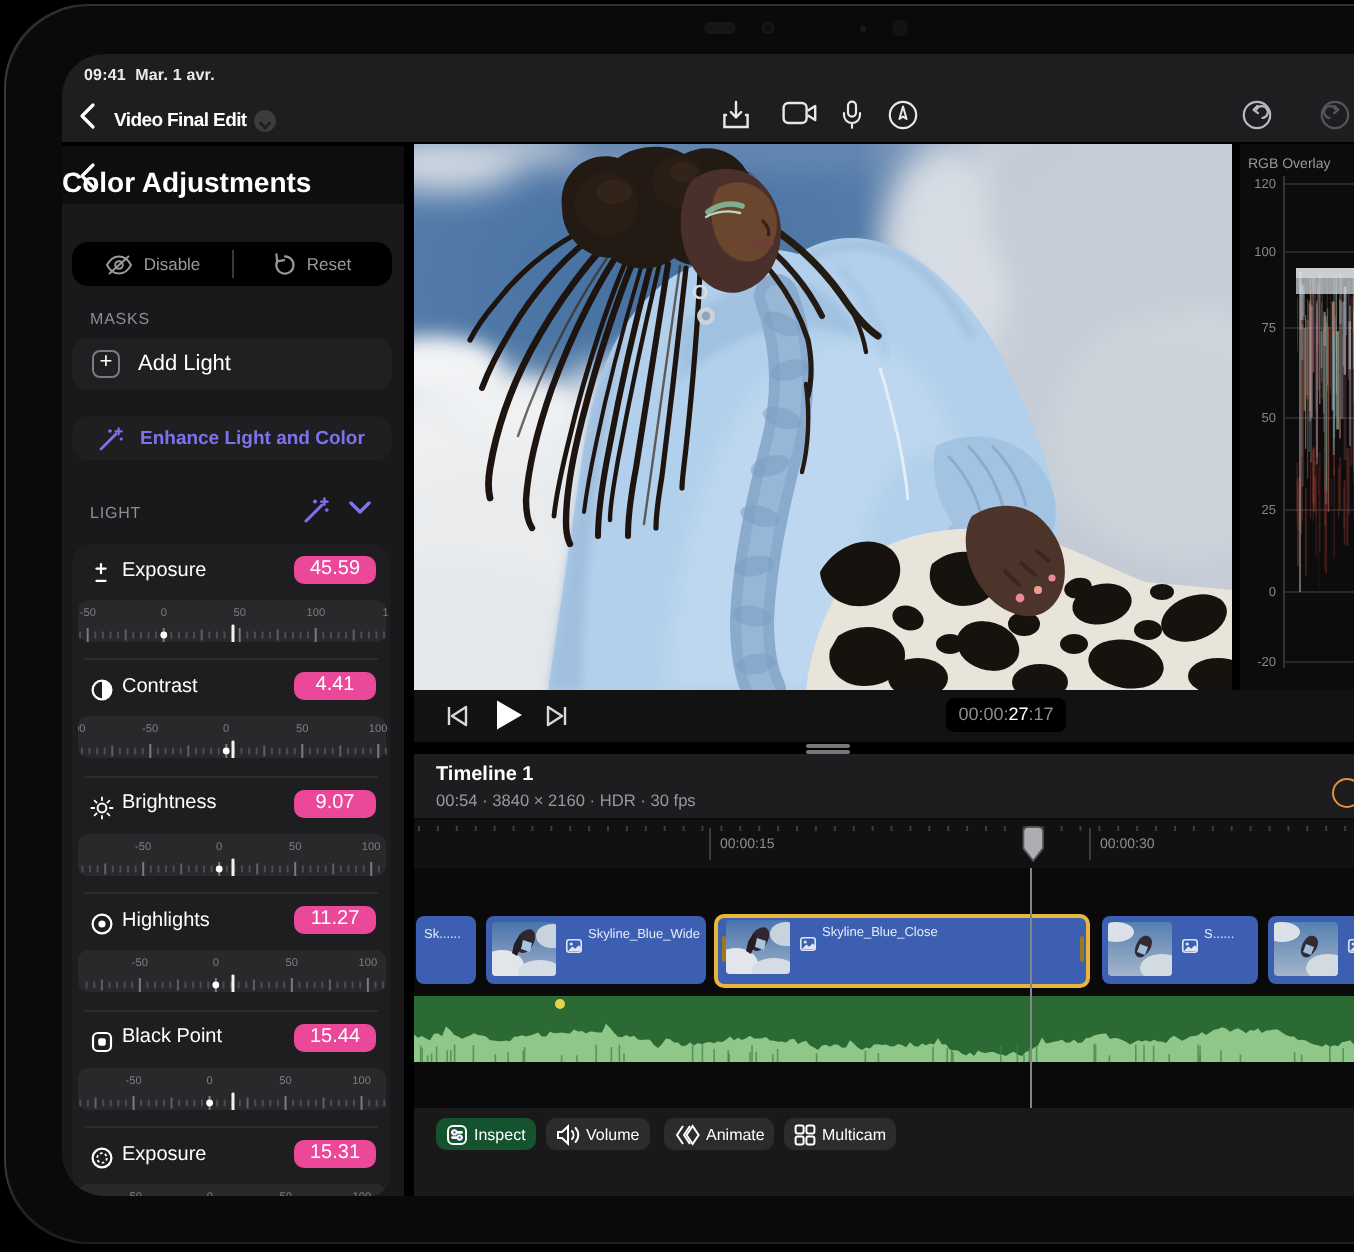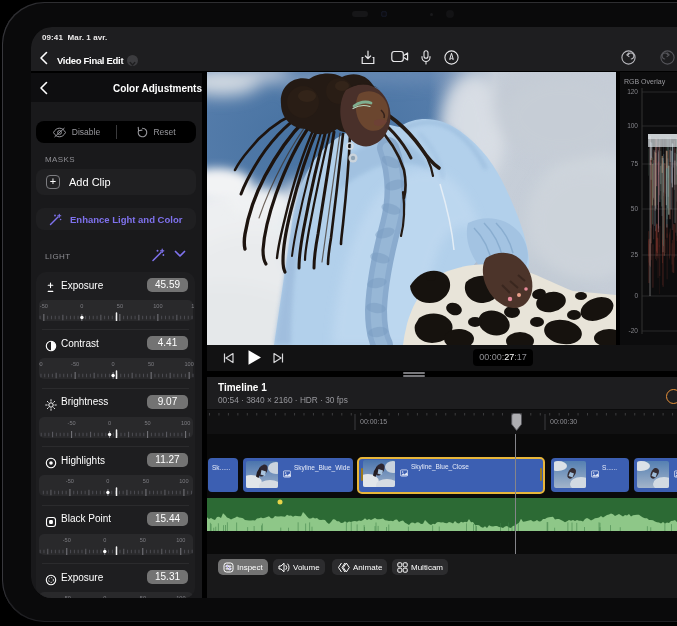--- a/index.html
+++ b/index.html
@@ -14,41 +14,41 @@
 #topchrome { position:absolute; left:0; top:0; width:670px; height:45px; background:#1e1e20;
   border-bottom:1px solid #000; }
 #status { position:absolute; left:11px; top:6px; font-size:8px; font-weight:bold; color:#eceaea; letter-spacing:.1px;text-align:center;}
 #backchev { position:absolute; left:8px; top:24px; }
 #title { position:absolute; left:26px; top:27.5px; font-size:9.5px; font-weight:bold; color:#fff; letter-spacing:-0.3px; }
 #titlebadge { position:absolute; left:96px; top:28px; width:11px; height:11px; border-radius:6px; background:#3c3c3f; }
 .ticon { position:absolute; top:23px; }
 
 #lpanel { position:absolute; left:0; top:46px; width:171px; height:525px; background:#19191b; }
 #lphead { position:absolute; left:0; top:0; width:171px; height:29px; background:#0e0e10; }
-#lptitle { position:absolute; left:0; top:9.5px; width:171px; text-align:right; font-size:10px; font-weight:bold; color:#fff; }
+#lptitle { position:absolute; left:0; top:9.5px; width:171px; text-align:left; font-size:14px; font-weight:bold; color:#fff; }
 .pill { position:absolute; left:5px; width:160px; border-radius:8px; background:#000000; }
 #disreset { top:48px; height:22px; }
 #disreset .half { position:absolute; top:0; height:22px; display:flex; align-items:center; justify-content:center; gap:5px;
    color:#98989d; font-size:8.5px; }
 #disdiv { position:absolute; left:80px; top:4px; width:1px; height:14px; background:#3a3a3c; }
 #maskslabel { position:absolute; left:14px; top:82px; font-size:8px; color:#8e8e93; letter-spacing:.4px; }
 #addmask { top:96px; height:26px; background:#202022; }
 #plusbox { position:absolute; left:10px; top:6px; width:14px; height:14px; border:1.4px solid #7c7c80; border-radius:4px;
   color:#fff; font-size:11px; line-height:11px; text-align:center; }
 #addmasktext { position:absolute; left:33px; top:7px; font-size:11px; color:#fff; }
 #enhance { top:135px; height:22px; background:#1f1f21; }
 #enhancetext { position:absolute; left:34px; top:6px; font-size:9.5px; color:#7f72ee; font-weight:bold;}
 #lightlabel { position:absolute; left:14px; top:179px; font-size:8px; color:#8e8e93; letter-spacing:.4px; }
 
 #sliders { position:absolute; left:5px; top:199px; width:159px; height:326px; background:#1e1e20; border-radius:10px; overflow:hidden;}
 .sgroup { position:absolute; left:0; width:159px; height:58.4px; }
 .srow { position:absolute; left:0; top:6px; width:159px; height:16px; }
 .sicon { position:absolute; left:9px; top:2px; }
 .slabel { position:absolute; left:25px; top:1.5px; font-size:10px; color:#fff; }
-.sval { position:absolute; right:7px; top:0; width:41px; height:14px; background:#737373; border-radius:5px;
+.sval { position:absolute; right:7px; top:0; width:41px; height:14px; background:#ec4899; border-radius:5px;
   color:#fff; font-size:10px; text-align:center; line-height:14px; }
 .sruler { position:absolute; left:2.5px; top:28px; width:154px; height:21px; background:#29292b; border-radius:5px; }
 .sdiv { position:absolute; left:6px; bottom:0; width:147px; height:1px; background:#2b2b2d; }
 
 #viewer { position:absolute; left:176px; top:45px; width:409px; height:273px; }
 
 #scope { position:absolute; left:589px; top:45px; width:81px; height:273px; background:#0c0c0d; }
 
 #playbar { position:absolute; left:176px; top:318px; width:494px; height:26px; background:#121213; }
 #timecode { position:absolute; left:266px; top:4px; width:60px; height:17px; background:#000; border-radius:4px;
@@ -137,21 +137,21 @@
         <svg width="11" height="12" viewBox="0 0 11 12">
             <path d="M5.5 2.2a4.3 4.3 0 1 1-3.9 2.4" stroke="#98989d" stroke-width="1.1" fill="none" stroke-linecap="round"></path>
             <path d="M1.2 1.2 1.6 4.7 5 4.1" fill="none" stroke="#98989d" stroke-width="1.1" stroke-linecap="round" stroke-linejoin="round"></path>
           </svg>
         <span>Reset</span>
         </div>
     </div>
     <div id="maskslabel">MASKS</div>
     <div class="pill" id="addmask">
       <div id="plusbox">+</div>
-      <div id="addmasktext">Add Clip</div>
+      <div id="addmasktext">Add Light</div>
     </div>
     <div class="pill" id="enhance">
       <svg class="abs" style="left:12px;top:4px" width="15" height="15" viewBox="0 0 15 15">
           <path d="M2.5 12.5 10 5" stroke="#7f72ee" stroke-width="1.4" stroke-linecap="round"></path>
           <path d="M11.3 2.2v3M9.8 3.7h3" stroke="#7f72ee" stroke-width="1.1" stroke-linecap="round"></path>
           <circle cx="7" cy="3.5" r="0.9" fill="#7f72ee"></circle>
           <circle cx="12.6" cy="7.5" r="0.8" fill="#7f72ee"></circle>
         </svg>
       <div id="enhancetext">Enhance Light and Color</div>
     </div>
@@ -1077,21 +1077,21 @@
           <rect x="310.9" y="25.3" width="0.8" height="7.7" fill="#3f8049" opacity="0.7"></rect>
           <rect x="54.2" y="27.4" width="0.8" height="5.6" fill="#3f8049" opacity="0.7"></rect>
         <circle cx="73" cy="4" r="2.5" fill="#e8d44a"></circle>
       </svg>
     </div>
   </div>
 
   <div class="abs" style="left:484.2px;top:407px;width:1px;height:123px;background:#85858a"></div>
 
   <div id="botbar">
-    <div class="bbtn" style="left:11px;background:#737373">
+    <div class="bbtn" style="left:11px;background:#14532d">
       <svg width="11" height="11" viewBox="0 0 11 11">
           <rect x="1" y="1" width="9" height="9" rx="2.5" fill="none" stroke="#fff" stroke-width="1"></rect>
           <path d="M3.2 4.2h4.6M3.2 6.8h4.6" stroke="#fff" stroke-width="1.3" stroke-linecap="round"></path>
           <circle cx="4.2" cy="4.2" r="1.1" fill="#7161ea" stroke="#fff" stroke-width="0.9"></circle>
           <circle cx="6.8" cy="6.8" r="1.1" fill="#7161ea" stroke="#fff" stroke-width="0.9"></circle>
         </svg>
       Inspect</div>
     <div class="bbtn" style="left:66px">
       <svg width="12" height="11" viewBox="0 0 12 11">
           <path d="M1 4h2l3-2.8v8.6L3 7H1Z" fill="none" stroke="#fff" stroke-width="1"></path>

